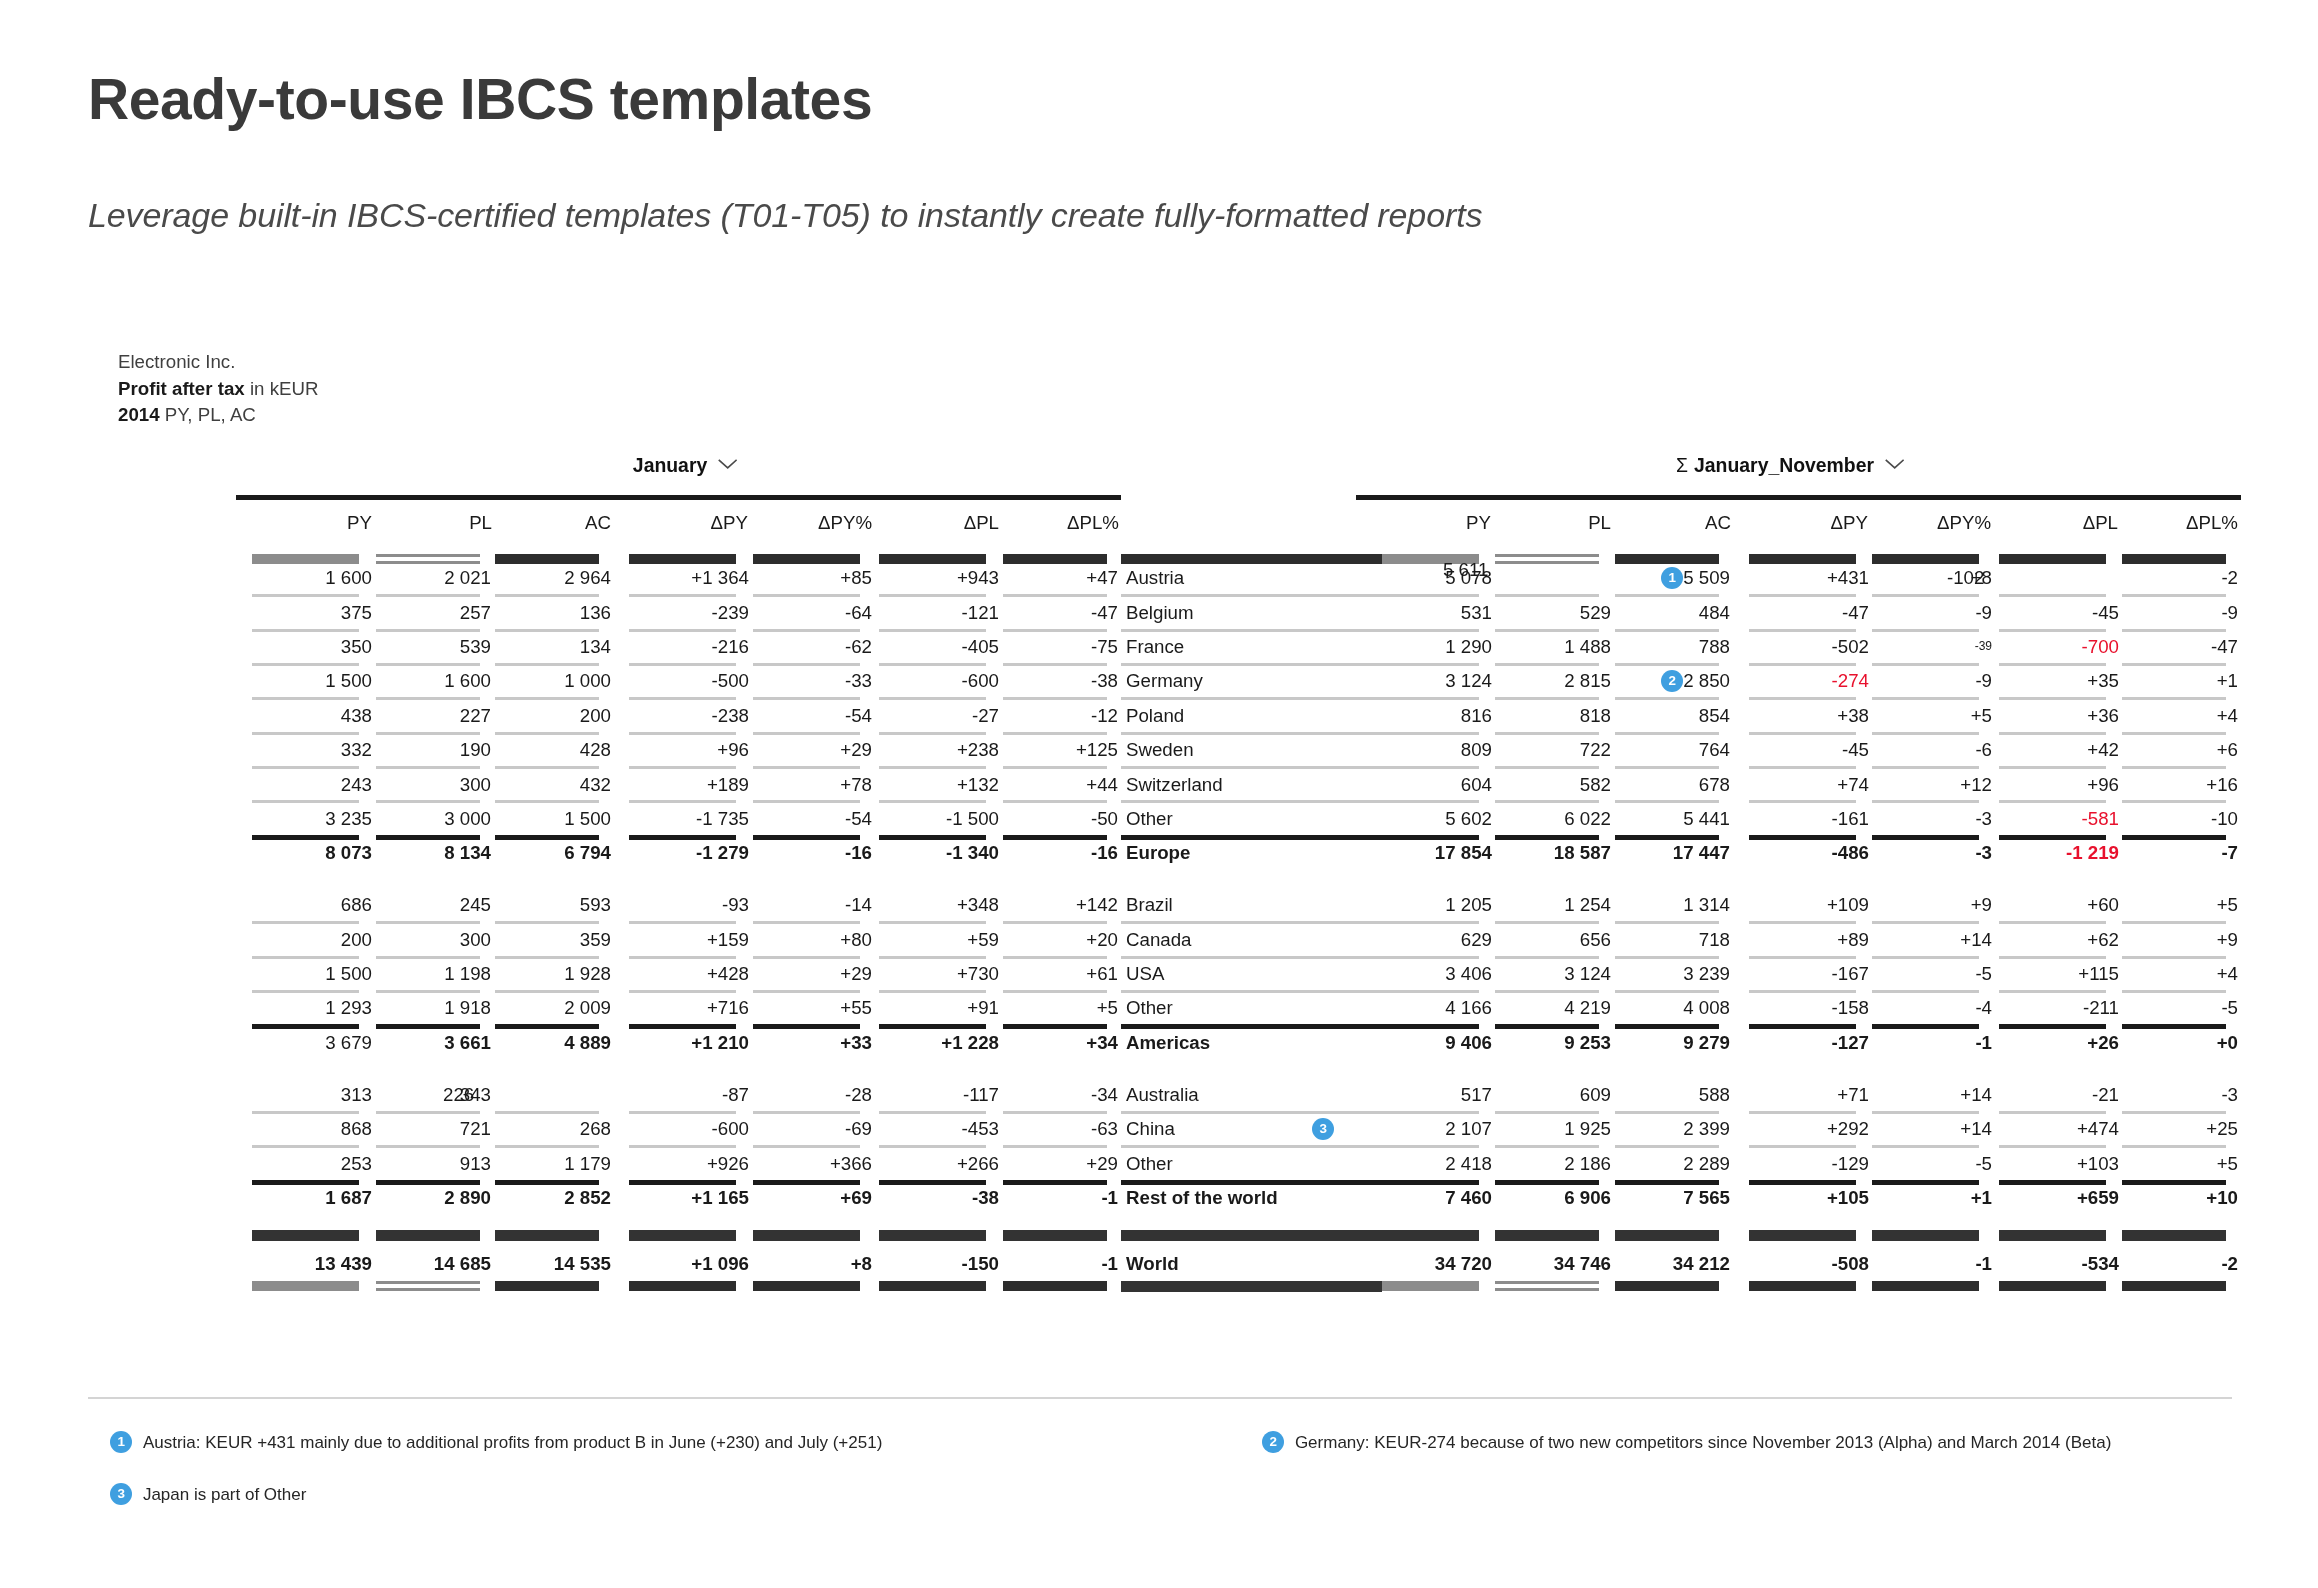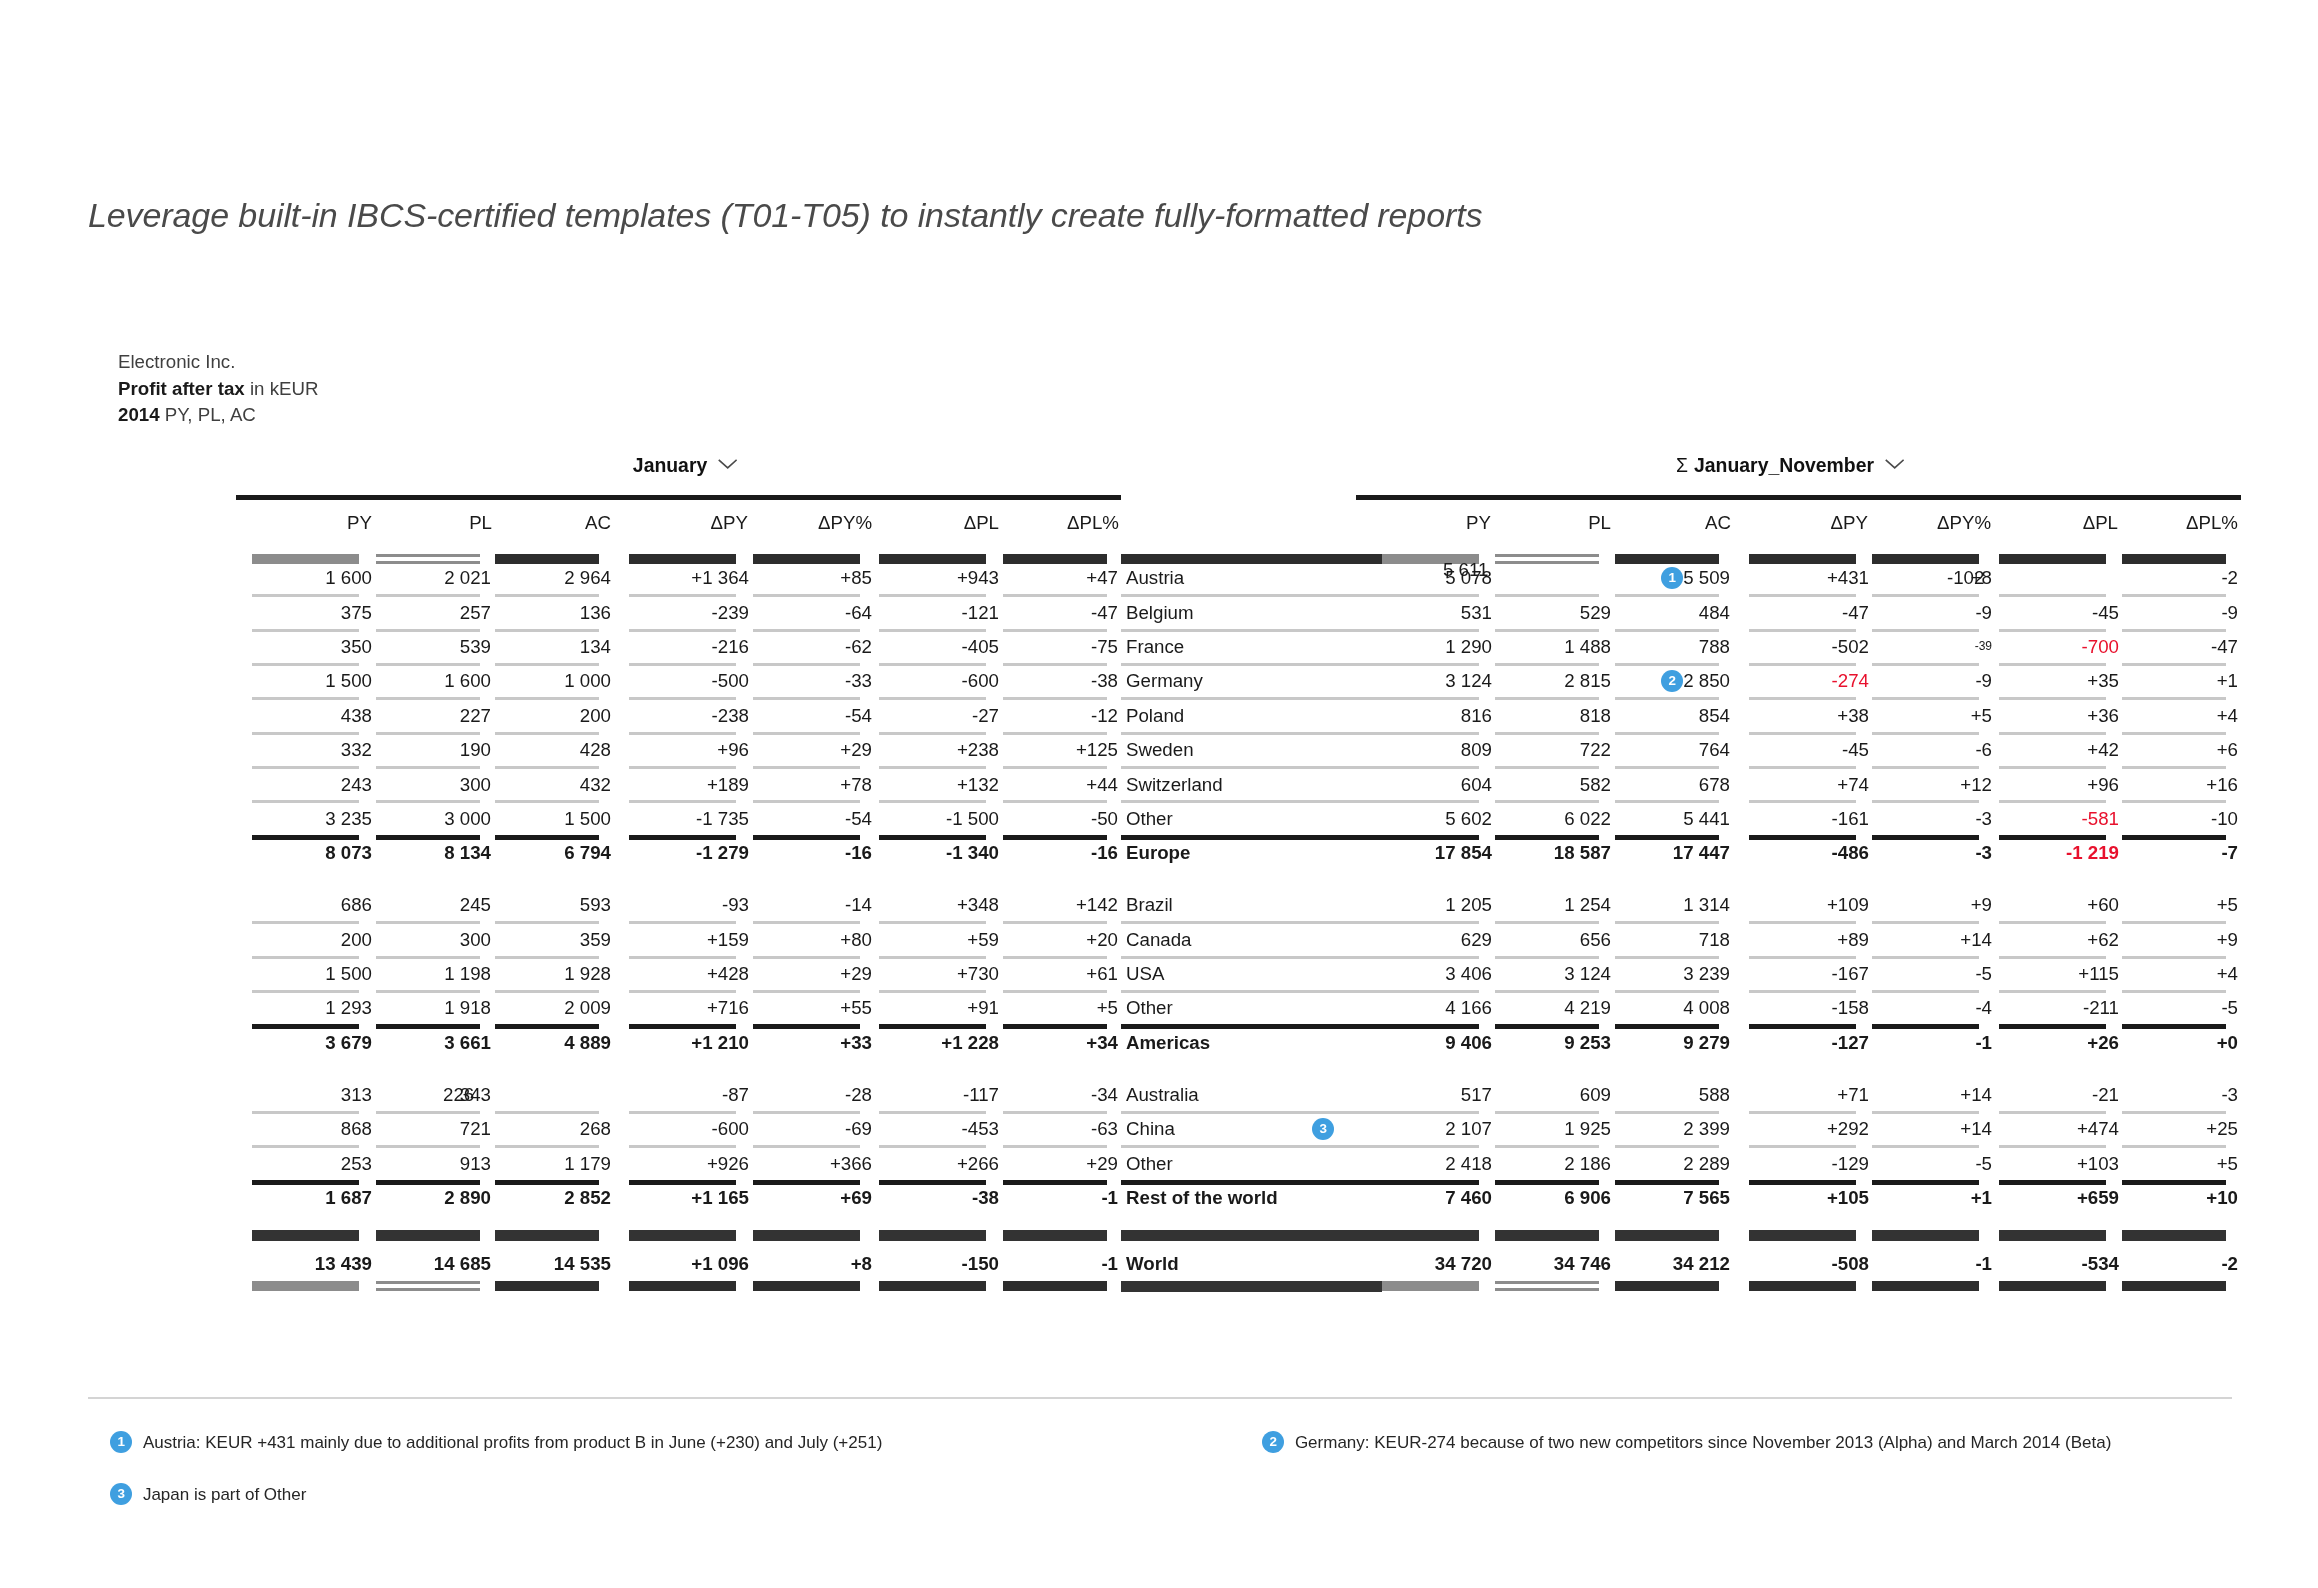--- a/index.html
+++ b/index.html
@@ -65,20 +65,21 @@
   
   .fn-rule{position:absolute;left:88px;top:1397px;width:2144px;height:1.5px;background:#d4d4d4;}
   .fn{position:absolute;font-size:17px;color:#262626;white-space:nowrap;}
   .fn .fmark{margin-right:10.5px;position:relative;top:-1.5px;}
 </style>
 </head>
 <body>
 
 <div class="page">
 
+  <div class="title">Ready-to-use IBCS templates</div>
   <div class="subtitle">Leverage built-in IBCS-certified templates (T01-T05) to instantly create fully-formatted reports</div>
 
   <div class="report">
     <div class="rep-head">
       <div class="l1">Electronic Inc.</div>
       <div><b>Profit after tax</b><span class="light"> in kEUR</span></div>
       <div><b>2014</b><span class="light"> PY, PL, AC</span></div>
     </div>
 
     <div class="grid" id="grid" style="height: 867px;">
@@ -287,21 +288,21 @@
         <div style="position: absolute; left: 582px; top: 543px; width: 172px; text-align: right; font-size: 18.7px; white-space: nowrap; line-height: 21px; color: rgb(26, 26, 26);">+55</div>
         <div style="position: absolute; left: 709px; top: 543px; width: 172px; text-align: right; font-size: 18.7px; white-space: nowrap; line-height: 21px; color: rgb(26, 26, 26);">+91</div>
         <div style="position: absolute; left: 832px; top: 543px; width: 168px; text-align: right; font-size: 18.7px; white-space: nowrap; line-height: 21px; color: rgb(26, 26, 26);">+5</div>
         <div class="bar thick" style="left: 134px; width: 107px; top: 570px;"></div>
         <div class="bar thick" style="left: 258px; width: 104px; top: 570px;"></div>
         <div class="bar thick" style="left: 377px; width: 104px; top: 570px;"></div>
         <div class="bar thick" style="left: 511px; width: 107px; top: 570px;"></div>
         <div class="bar thick" style="left: 635px; width: 107px; top: 570px;"></div>
         <div class="bar thick" style="left: 761px; width: 107px; top: 570px;"></div>
         <div class="bar thick" style="left: 885px; width: 104px; top: 570px;"></div>
-        <div style="position: absolute; left: 82px; top: 578px; width: 172px; text-align: right; font-size: 18.7px; white-space: nowrap; line-height: 21px; font-weight: 700; color: rgb(26, 26, 26);">3 679</div>
+        <div style="position: absolute; left: 82px; top: 578px; width: 172px; text-align: right; font-size: 18.7px; white-space: nowrap; line-height: 21px; font-weight: 400; color: rgb(26, 26, 26);">3 679</div>
         <div style="position: absolute; left: 205px; top: 578px; width: 168px; text-align: right; font-size: 18.7px; white-space: nowrap; line-height: 21px; font-weight: 700; color: rgb(26, 26, 26);">3 661</div>
         <div style="position: absolute; left: 325px; top: 578px; width: 168px; text-align: right; font-size: 18.7px; white-space: nowrap; line-height: 21px; font-weight: 700; color: rgb(26, 26, 26);">4 889</div>
         <div style="position: absolute; left: 459px; top: 578px; width: 172px; text-align: right; font-size: 18.7px; white-space: nowrap; line-height: 21px; font-weight: 700; color: rgb(26, 26, 26);">+1 210</div>
         <div style="position: absolute; left: 582px; top: 578px; width: 172px; text-align: right; font-size: 18.7px; white-space: nowrap; line-height: 21px; font-weight: 700; color: rgb(26, 26, 26);">+33</div>
         <div style="position: absolute; left: 709px; top: 578px; width: 172px; text-align: right; font-size: 18.7px; white-space: nowrap; line-height: 21px; font-weight: 700; color: rgb(26, 26, 26);">+1 228</div>
         <div style="position: absolute; left: 832px; top: 578px; width: 168px; text-align: right; font-size: 18.7px; white-space: nowrap; line-height: 21px; font-weight: 700; color: rgb(26, 26, 26);">+34</div>
         <div style="position: absolute; left: 82px; top: 630px; width: 172px; text-align: right; font-size: 18.7px; white-space: nowrap; line-height: 21px; color: rgb(26, 26, 26);">313</div>
         <div style="position: absolute; left: 205px; top: 630px; width: 168px; text-align: right; font-size: 18.7px; white-space: nowrap; line-height: 21px; color: rgb(26, 26, 26);">343</div>
         <div style="position: absolute; left: 325px; top: 630px; width: 168px; font-size: 18.7px; white-space: nowrap; line-height: 21px; color: rgb(26, 26, 26);">226</div>
         <div style="position: absolute; left: 459px; top: 630px; width: 172px; text-align: right; font-size: 18.7px; white-space: nowrap; line-height: 21px; color: rgb(26, 26, 26);">-87</div>

